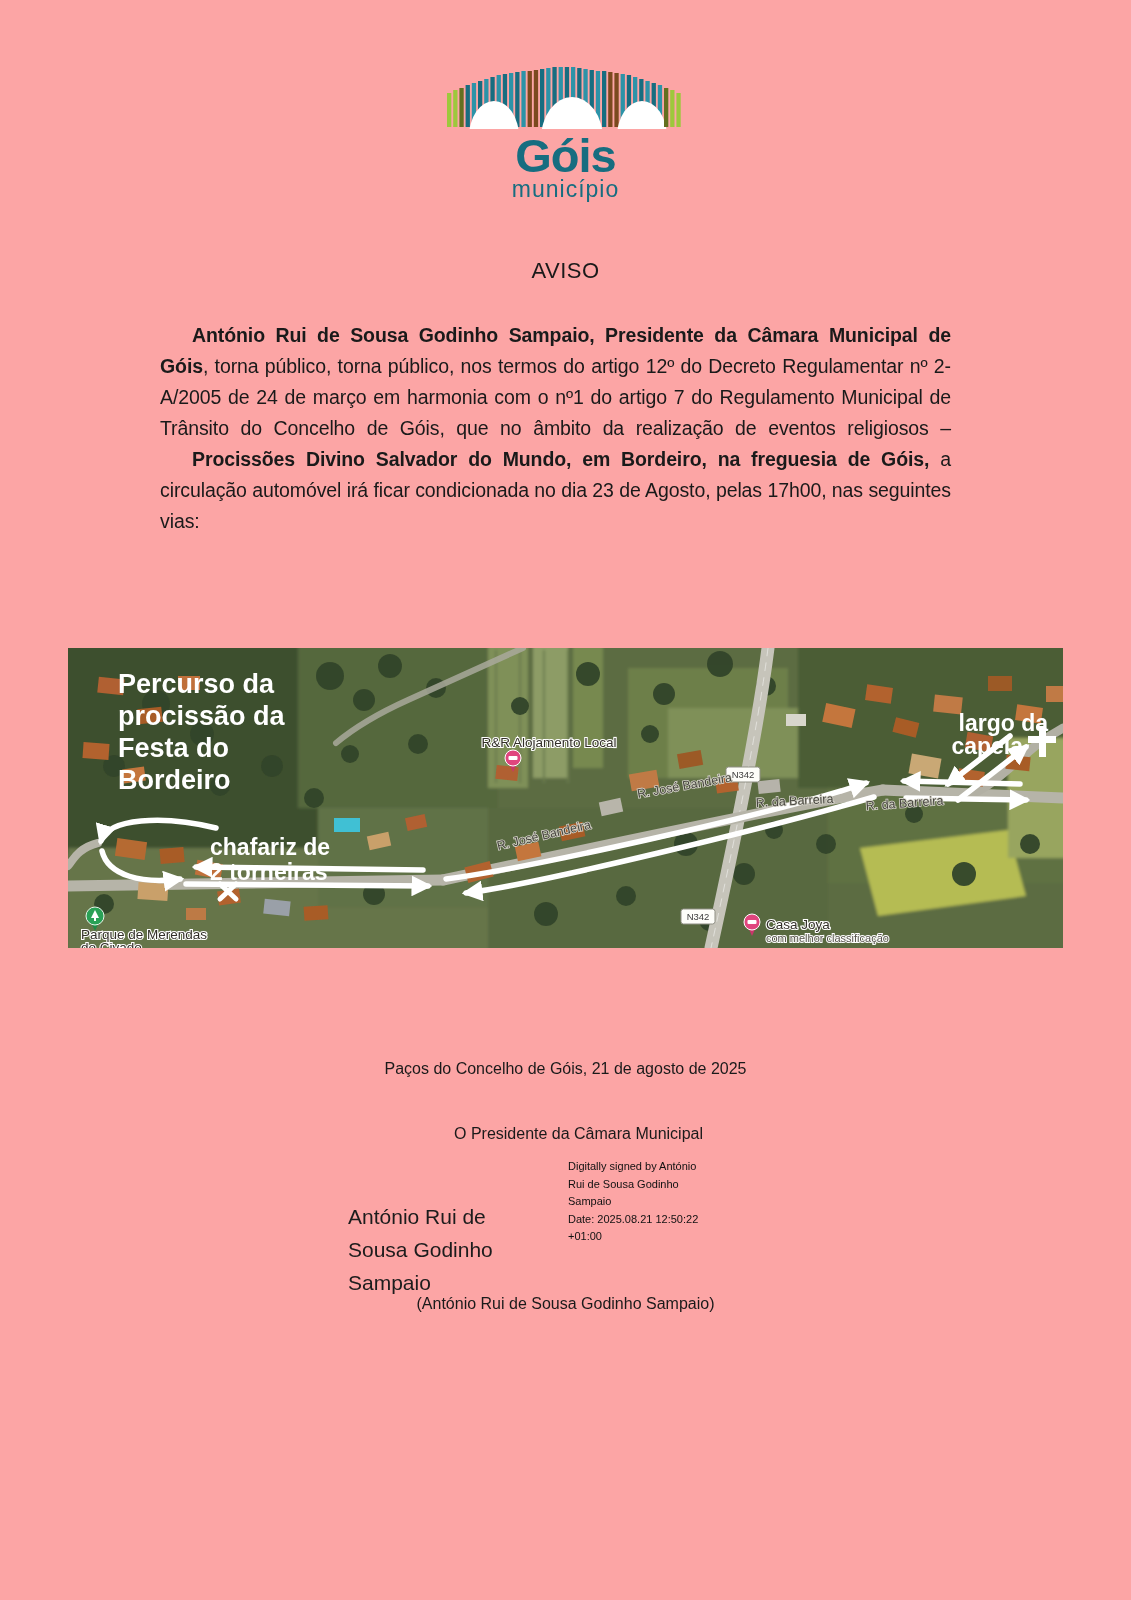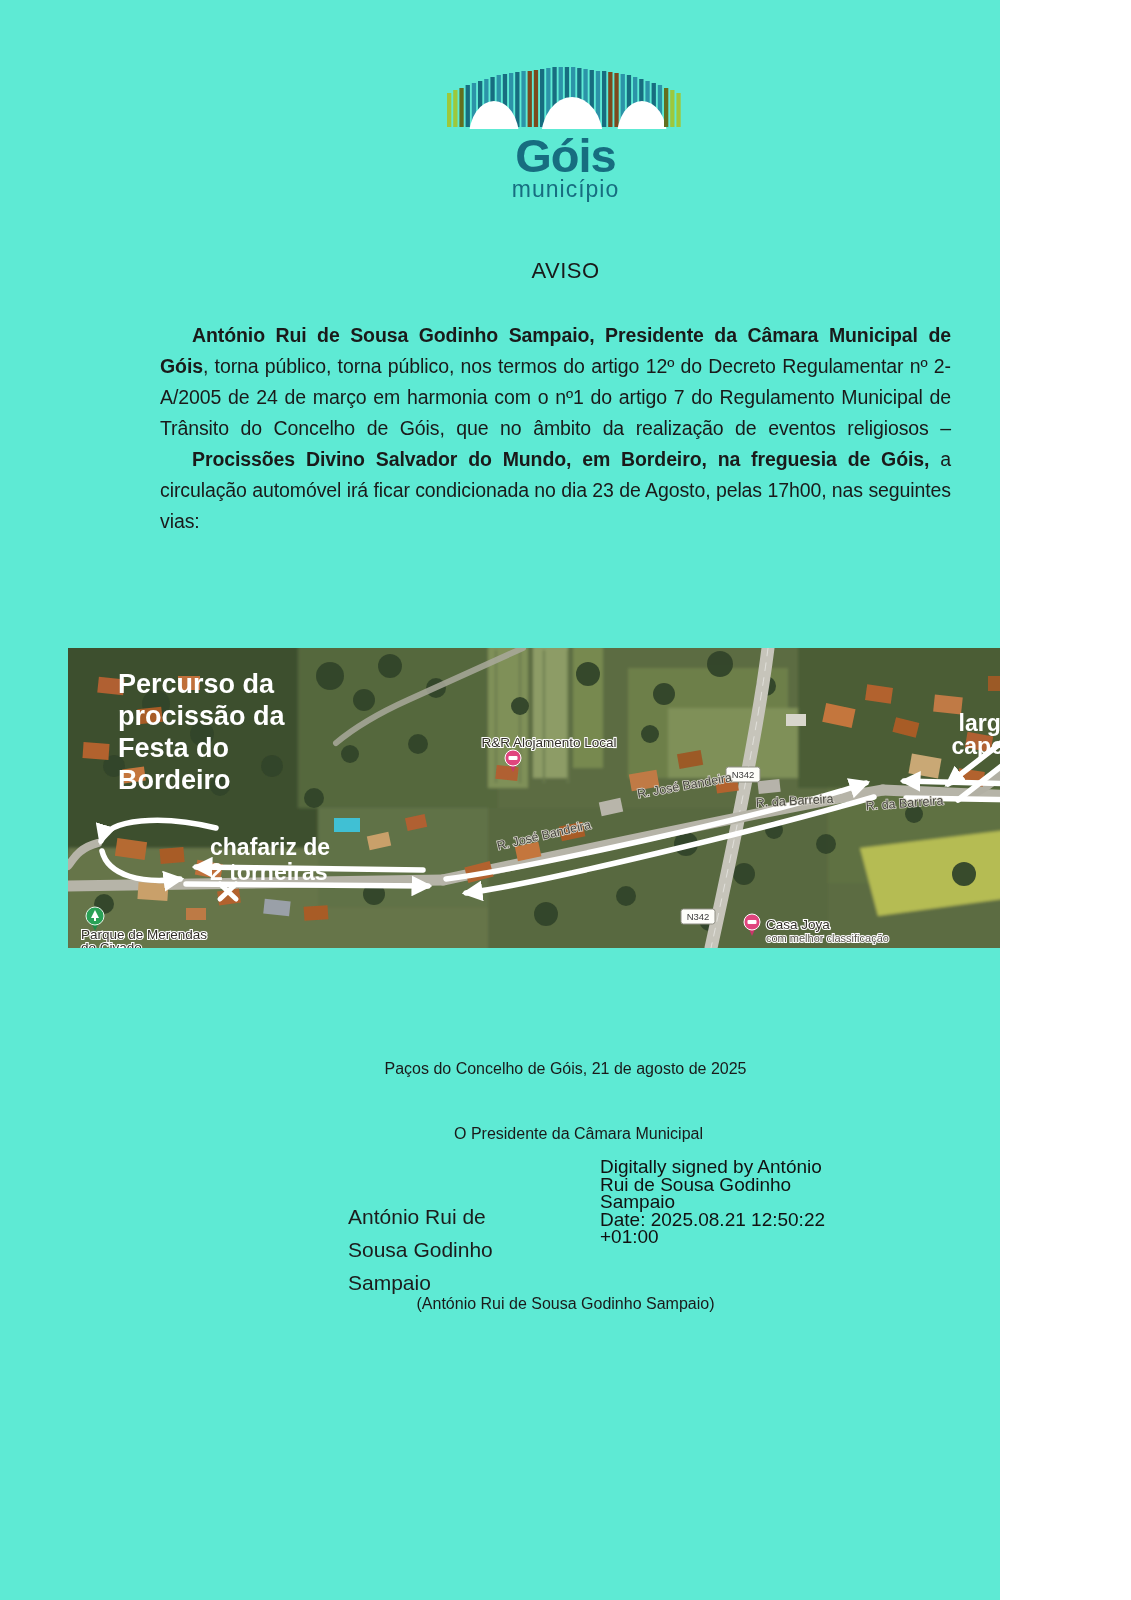--- a/index.html
+++ b/index.html
@@ -1,32 +1,32 @@
 <!DOCTYPE html>
 <html><head>
 <meta charset="utf-8">
 <style>
   html,body{margin:0;padding:0;background:#ffffff;}
-  #page{position:relative;width:1000px;height:1600px;background:#5eead4;overflow:hidden;
+  #page{position:relative;width:1131px;height:1600px;background:#fca5a5;overflow:hidden;
         font-family:"Liberation Sans", sans-serif;color:#1a1a1a;}
   .abs{position:absolute;}
   .center{left:0;width:1131px;text-align:center;}
   .logo-name{top:128px;font-size:47px;font-weight:bold;letter-spacing:-1px;}
   .logo-sub{top:176px;font-size:23px;letter-spacing:1px;}
   .title{top:258px;font-size:22px;font-weight:normal;letter-spacing:.5px;}
   .bodytext{left:160px;width:791px;font-size:19.5px;line-height:31px;
             text-align:justify;letter-spacing:-0.1px;margin:0;}
   .p1{top:320px;}
   .p2{top:532px;}
   .b{font-weight:bold;margin-left:32px;}
   .footer-line{font-size:16px;}
   .place-date{top:1060px;}
   .signer-role{top:1125px;margin-left:13px;}
   .sig-name{left:348px;top:1200px;font-size:21px;line-height:33px;color:#1c1c1c;}
-  .sig-details{left:568px;top:1158px;font-size:19px;line-height:17.5px;color:#111;margin-left:32px;}
+  .sig-details{left:568px;top:1158px;font-size:11px;line-height:17.5px;color:#111;}
   .sig-caption{top:1295px;}
   .map-wrap{left:68px;top:648px;width:995px;height:300px;}
   svg text{font-family:"Liberation Sans", sans-serif;}
   .map-title{font-size:27px;font-weight:bold;fill:#ffffff;}
   .map-anno{font-size:23px;font-weight:bold;fill:#ffffff;}
   .road-label{font-size:12.5px;fill:#47463f;paint-order:stroke;stroke:#d8d6cc;stroke-width:1.6px;}
   .poi-label{font-size:13.5px;fill:#333029;paint-order:stroke;stroke:#ffffff;stroke-width:2.2px;}
   .poi-sub{font-size:11px;fill:#55524a;paint-order:stroke;stroke:#ffffff;stroke-width:2px;}
   .badge-text{font-size:9.5px;fill:#3c3c3c;}
 </style>

